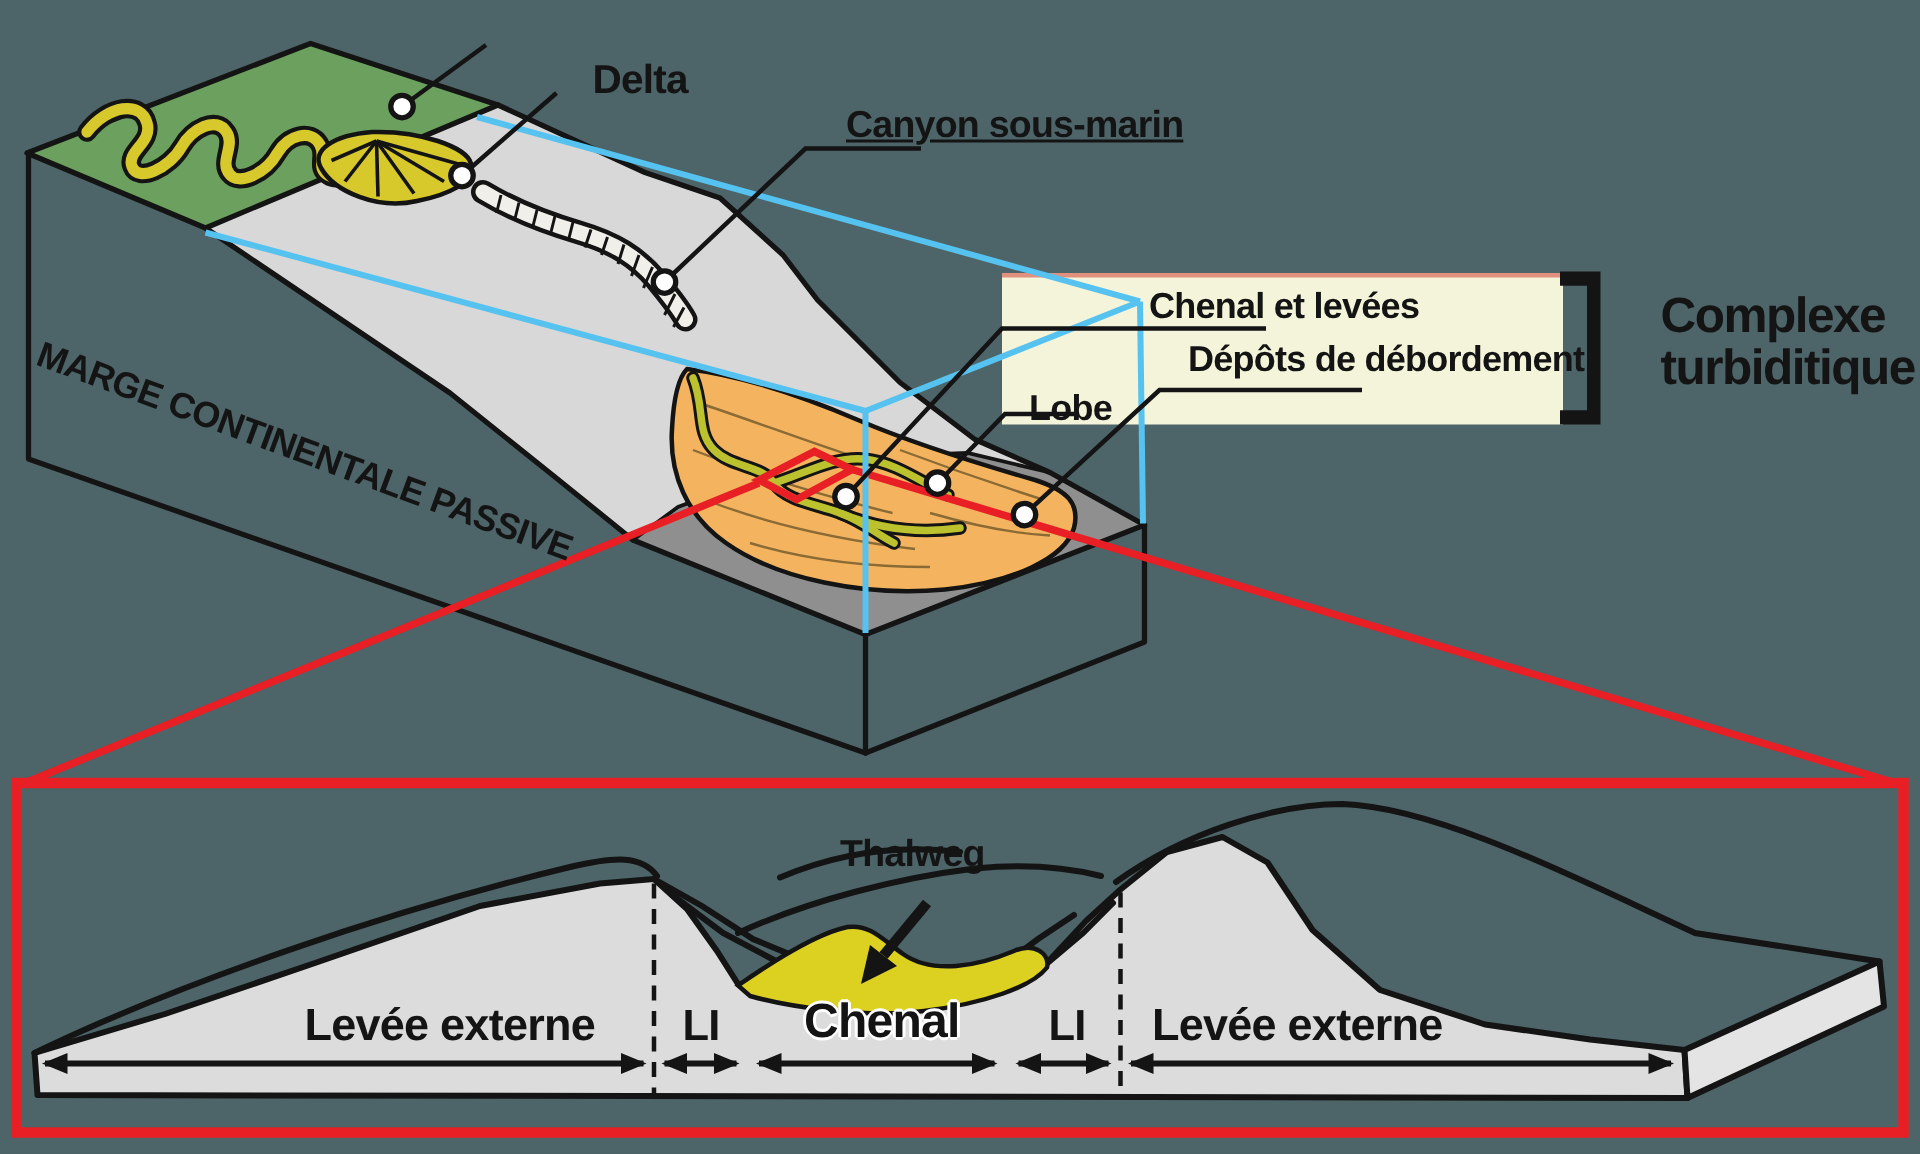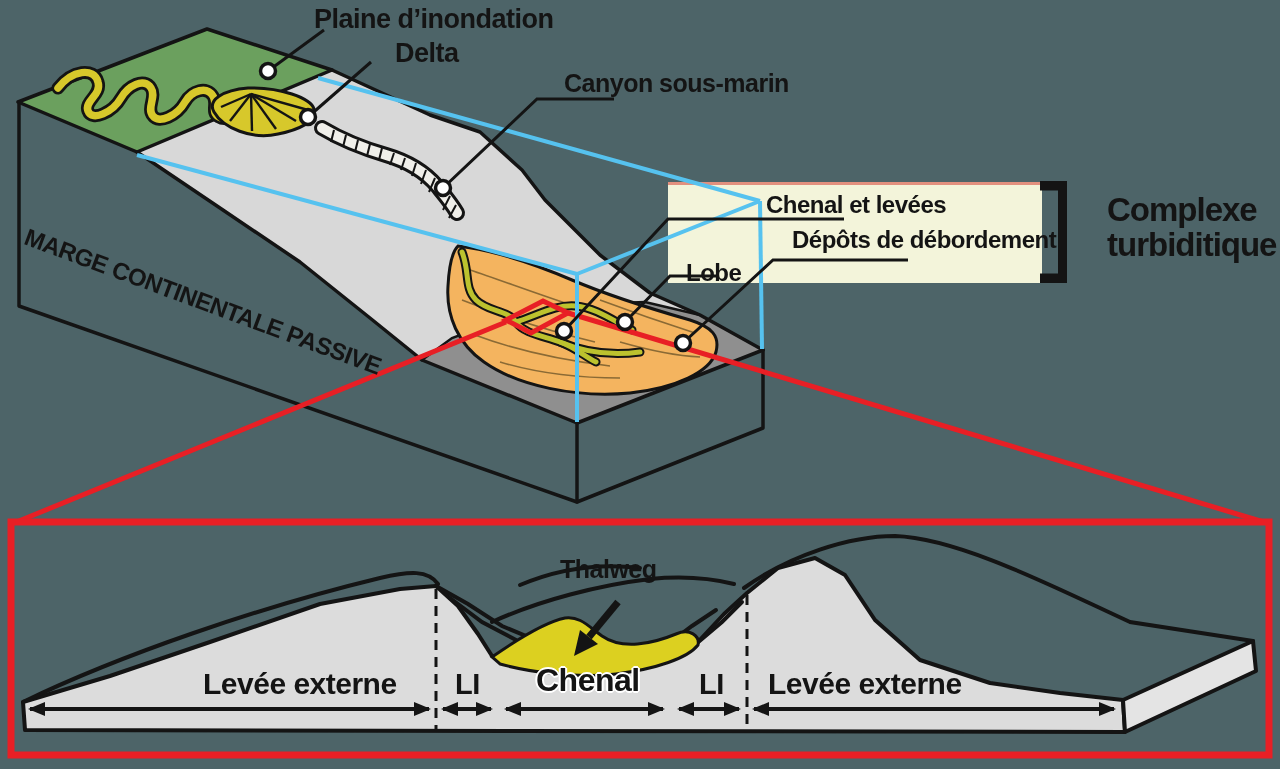--- a/index.html
+++ b/index.html
@@ -184,25 +184,24 @@
   <g fill="#ffffff" stroke="#141414" stroke-width="3.5">
     <circle cx="268" cy="71" r="7.5"></circle>
     <circle cx="308" cy="117" r="7.5"></circle>
     <circle cx="443" cy="188" r="7.5"></circle>
     <circle cx="564" cy="331" r="7.5"></circle>
     <circle cx="625" cy="322" r="7.5"></circle>
     <circle cx="683" cy="343" r="7.5"></circle>
   </g>
 </svg>
 
-<div class="lbl" style="left:314px;top:5px;font-size:27px;">Plaine d’inondation</div>
 
 <div class="lbl" style="left:367px;top:39px;font-size:27px;margin-left:28px;">Delta</div>
 
-<div class="lbl" style="left:564px;top:70px;font-size:25px;">Canyon sous-marin</div>
+<div class="lbl" style="left:564px;top:70px;font-size:25px;text-decoration:underline;">Canyon sous-marin</div>
 
 <div class="lbl" style="left:766px;top:192px;font-size:24px;">Chenal et levées</div>
 
 <div class="lbl" style="left:792px;top:227px;font-size:24px;">Dépôts de débordement</div>
 
 <div class="lbl" style="left:686px;top:260px;font-size:24px;">Lobe</div>
 
 <div class="lbl" style="left:1071px;top:193px;font-size:33px;letter-spacing:-1px;margin-left:36px;">
   <div>Complexe</div>
   <div>turbiditique</div>

